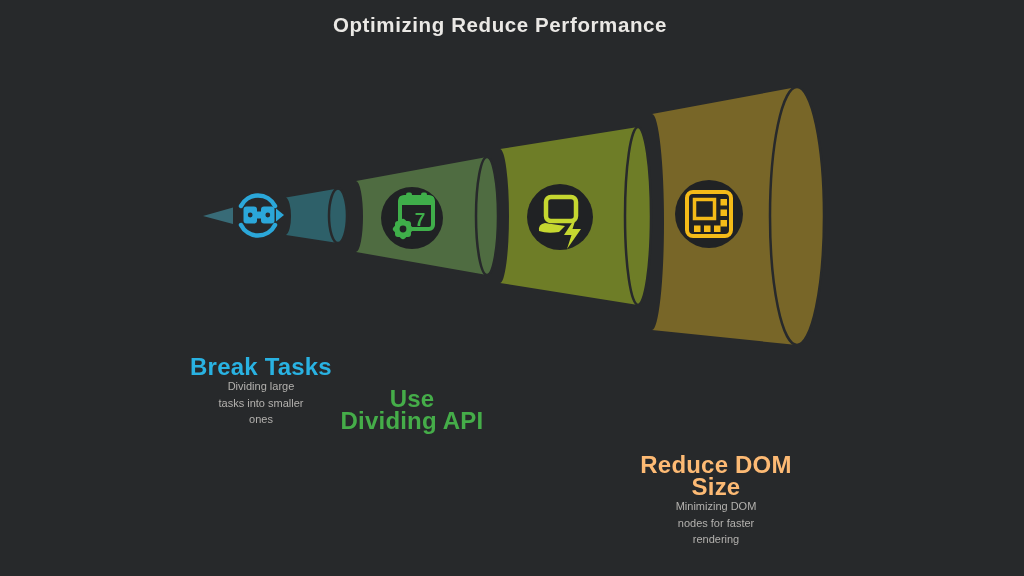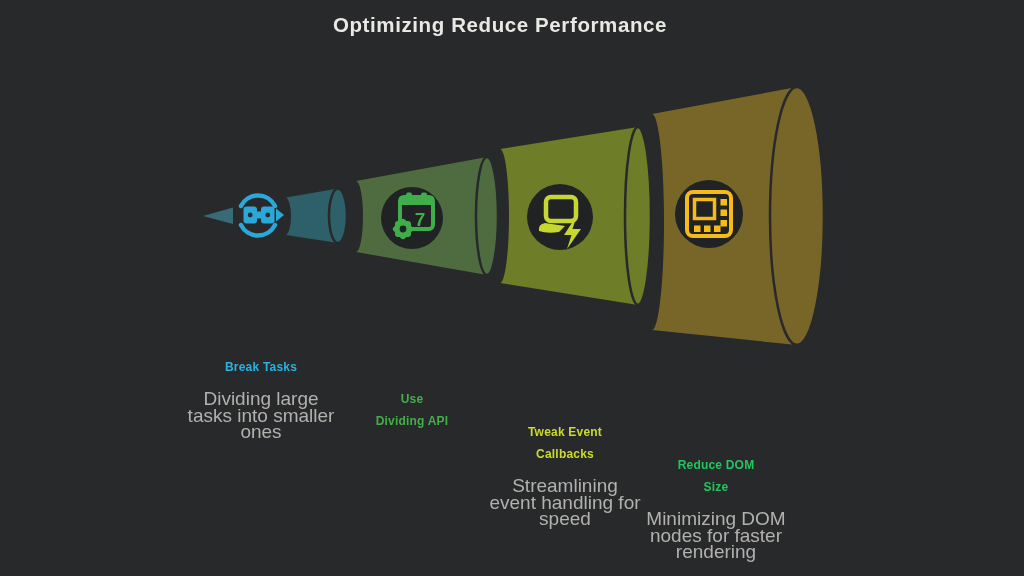--- a/index.html
+++ b/index.html
@@ -5,22 +5,22 @@
   html,body{margin:0;padding:0;}
   body{width:1024px;height:576px;overflow:hidden;font-family:"Liberation Sans",sans-serif;}
   .stage{position:absolute;inset:0;width:1024px;height:576px;background:#27292b;}
   .title{position:absolute;top:13px;left:0;width:1000px;text-align:center;
          font-size:20.5px;font-weight:600;color:#eae8e5;letter-spacing:.6px;}
   svg.funnel{position:absolute;inset:0;}
   .cap{stroke:#27292b;stroke-width:2.5;}
   .dark-fill{fill:#202224;}
   .bg-fill{fill:#27292b;}
   .col{position:absolute;width:170px;text-align:center;}
-  .col .heading{font-size:12px;font-weight:700;line-height:22px;letter-spacing:.2px;white-space:pre-line;}
-  .col .desc{margin-top:13px;font-size:19px;line-height:16.5px;color:#b3b1ae;white-space:pre-line;}
+  .col .heading{font-size:24px;font-weight:700;line-height:22px;letter-spacing:.2px;white-space:pre-line;}
+  .col .desc{font-size:11px;line-height:16.5px;color:#b3b1ae;white-space:pre-line;}
   .c1{left:176px;top:356px;}
   .c2{left:327px;top:388px;}
   .c3{left:480px;top:421px;}
   .c4{left:631px;top:454px;}
 </style>
 </head>
 <body>
 
 <div class="stage" style="background-color: rgb(39, 41, 43);">
 
@@ -93,29 +93,22 @@
     <div class="desc">Dividing large
 tasks into smaller
 ones</div>
   </div>
 
   <div class="col c2">
     <div class="heading" style="color: rgb(69, 173, 73);">Use
 Dividing API</div>
   </div>
 
-  <div class="col c3">
-    <div class="heading" style="color: rgb(204, 219, 43);">Tweak Event
-Callbacks</div>
-    <div class="desc">Streamlining
-event handling for
-speed</div>
-  </div>
 
   <div class="col c4">
-    <div class="heading" style="color: #22c55e;">Reduce DOM
+    <div class="heading" style="color: #fdba74;">Reduce DOM
 Size</div>
     <div class="desc">Minimizing DOM
 nodes for faster
 rendering</div>
   </div>
 
 </div>
 
 </body></html>

